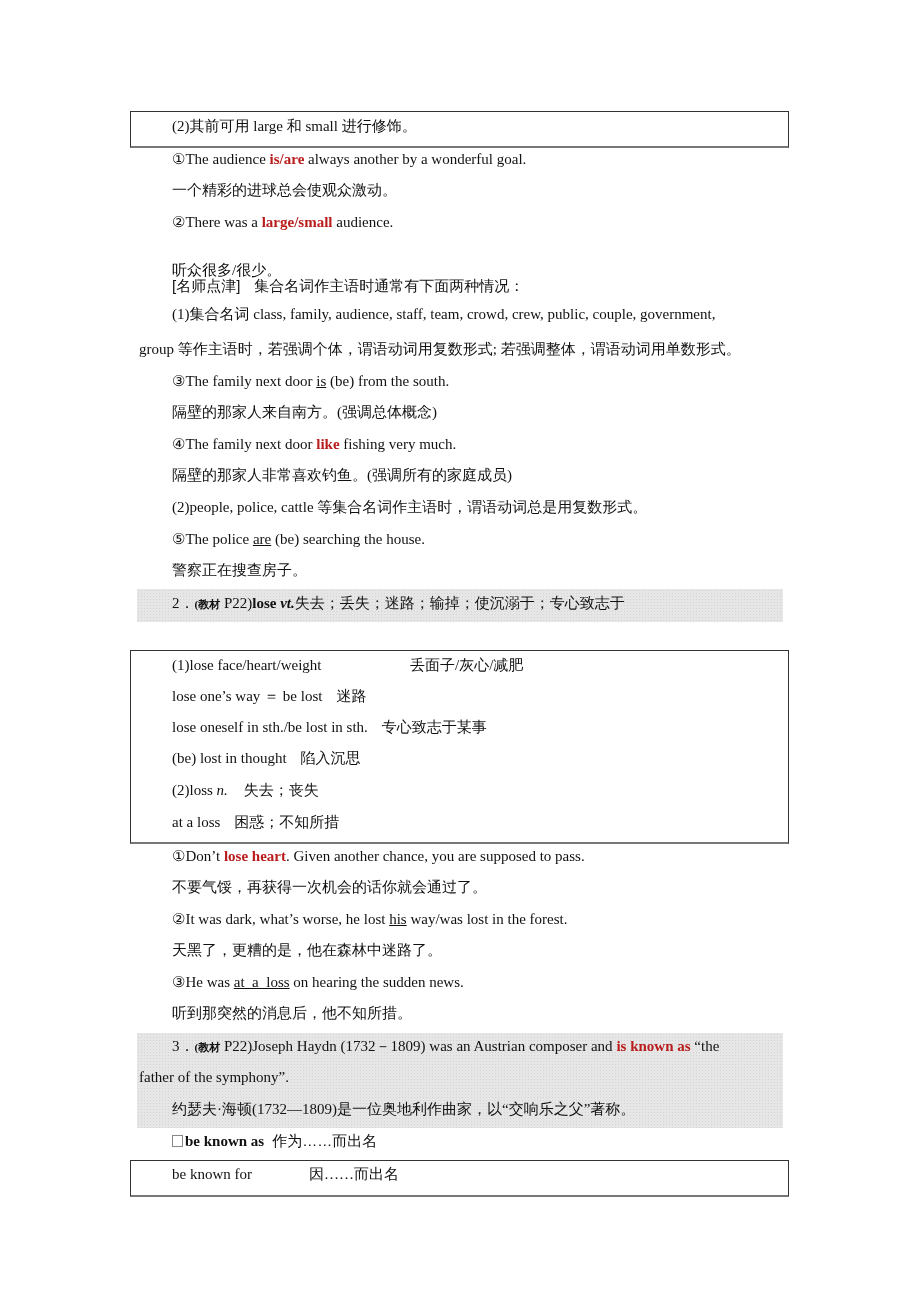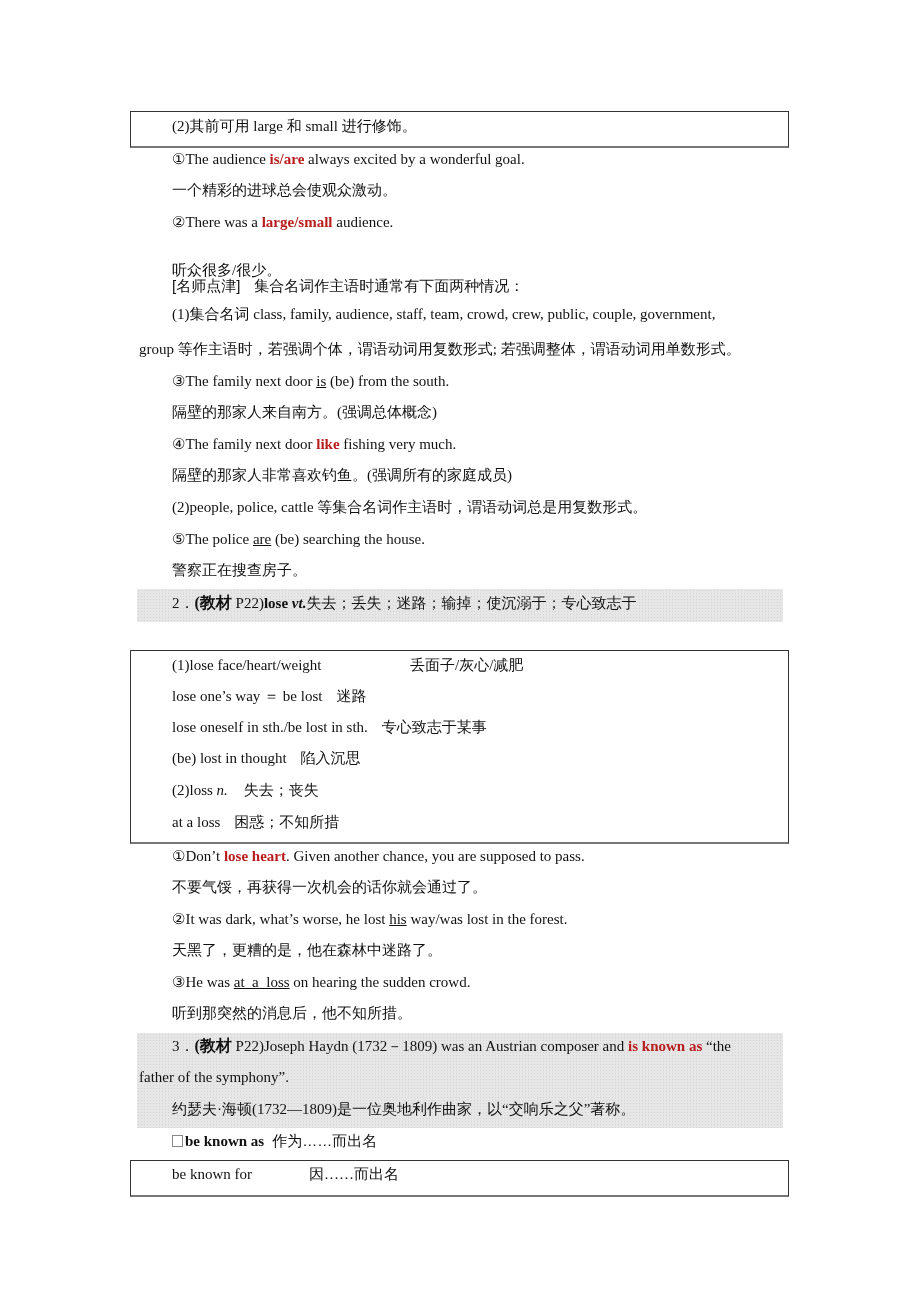--- a/index.html
+++ b/index.html
@@ -5,39 +5,39 @@
   html, body { margin: 0; padding: 0; background: #ffffff; }
   body { width: 920px; height: 1302px; position: relative; overflow: hidden;
          font-family: "Liberation Serif", "DejaVu Serif", serif; color: #111; }
   .line { position: absolute; font-size: 15px; line-height: 20px; white-space: nowrap; }
   .indent { left: 172px; }
   .flush { left: 139px; }
   .blue { color: #b91c1c; font-weight: bold; }
   .bold { font-weight: bold; }
   .u { text-decoration: underline; }
   .ital { font-style: italic; }
-  .small-cn { font-size: 16px; font-weight: bold; }
+  .small-cn { font-size: 11px; font-weight: bold; }
   .sans { font-family: "Liberation Sans", "DejaVu Sans", sans-serif; margin-top: 20px; }
   .box { position: absolute; left: 130px; width: 659px; border: 1px solid #333;
          border-bottom: 2px solid #777; box-sizing: border-box; }
   .band { position: absolute; left: 137px; width: 646px; background: #e6e6e6;
           background-image: radial-gradient(#d4d4d4 0.6px, transparent 0.7px);
           background-size: 3px 3px; }
   .tab { display: inline-block; }
   .checkbox { display: inline-block; width: 9px; height: 10px; border: 1px solid #888;
               margin-right: 2px; vertical-align: -1px; }
 </style>
 </head>
 <body>
 
 <div class="box" style="top:111px;height:37px;"></div>
 <div class="line indent" style="top:116px;">(2)其前可用 large 和 small 进行修饰。</div>
 
 <div class="line indent" style="top:149px;">
-  <span>①</span><span>The audience </span><span class="blue">is/are</span><span> always excited by a wonderful goal.</span>
+  <span>①</span><span>The audience </span><span class="blue">is/are</span><span> always another by a wonderful goal.</span>
 </div>
 <div class="line indent" style="top:180px;text-align:center;">一个精彩的进球总会使观众激动。</div>
 
 <div class="line indent" style="top:212px;">
   <span>②</span><span>There was a </span><span class="blue">large/small</span><span> audience.</span>
 </div>
 <div class="line indent" style="top:244px;margin-top:16px;">听众很多/很少。</div>
 
 <div class="line indent" style="top:276px;">
   <span class="sans">[名师点津]</span><span class="tab" style="width:14px;"></span><span>集合名词作主语时通常有下面两种情况：</span>
@@ -91,21 +91,21 @@
   <span>①</span><span>Don’t </span><span class="blue">lose heart</span><span>. Given another chance, you are supposed to pass.</span>
 </div>
 <div class="line indent" style="top:877px;">不要气馁，再获得一次机会的话你就会通过了。</div>
 
 <div class="line indent" style="top:909px;">
   <span>②</span><span>It was dark, what’s worse, he lost </span><span class="u">his</span><span> way/was lost in the forest.</span>
 </div>
 <div class="line indent" style="top:940px;">天黑了，更糟的是，他在森林中迷路了。</div>
 
 <div class="line indent" style="top:972px;">
-  <span>③</span><span>He was </span><span class="u">at_a_loss</span><span> on hearing the sudden crowd.</span>
+  <span>③</span><span>He was </span><span class="u">at_a_loss</span><span> on hearing the sudden news.</span>
 </div>
 <div class="line indent" style="top:1003px;">听到那突然的消息后，他不知所措。</div>
 
 <div class="band" style="top:1033px;height:95px;"></div>
 <div class="line indent" style="top:1036px;">
   <span>3．</span><span class="small-cn">(教材</span><span> P22)</span><span>Joseph Haydn (1732－1809) was an Austrian composer and </span><span class="blue">is known as</span><span> “the</span>
 </div>
 <div class="line flush" style="top:1067px;">father of the symphony”.</div>
 <div class="line indent" style="top:1099px;">约瑟夫·海顿(1732—1809)是一位奥地利作曲家，以“交响乐之父”著称。</div>
 

